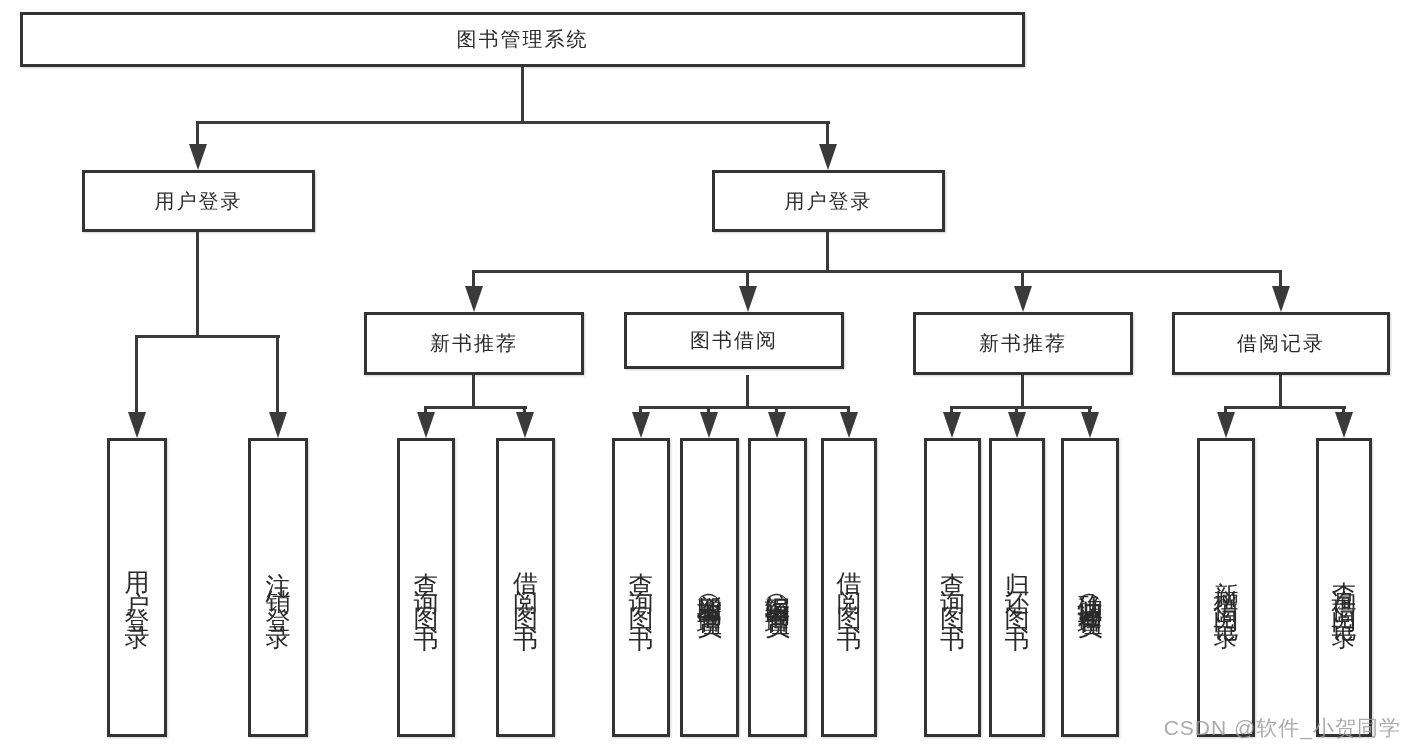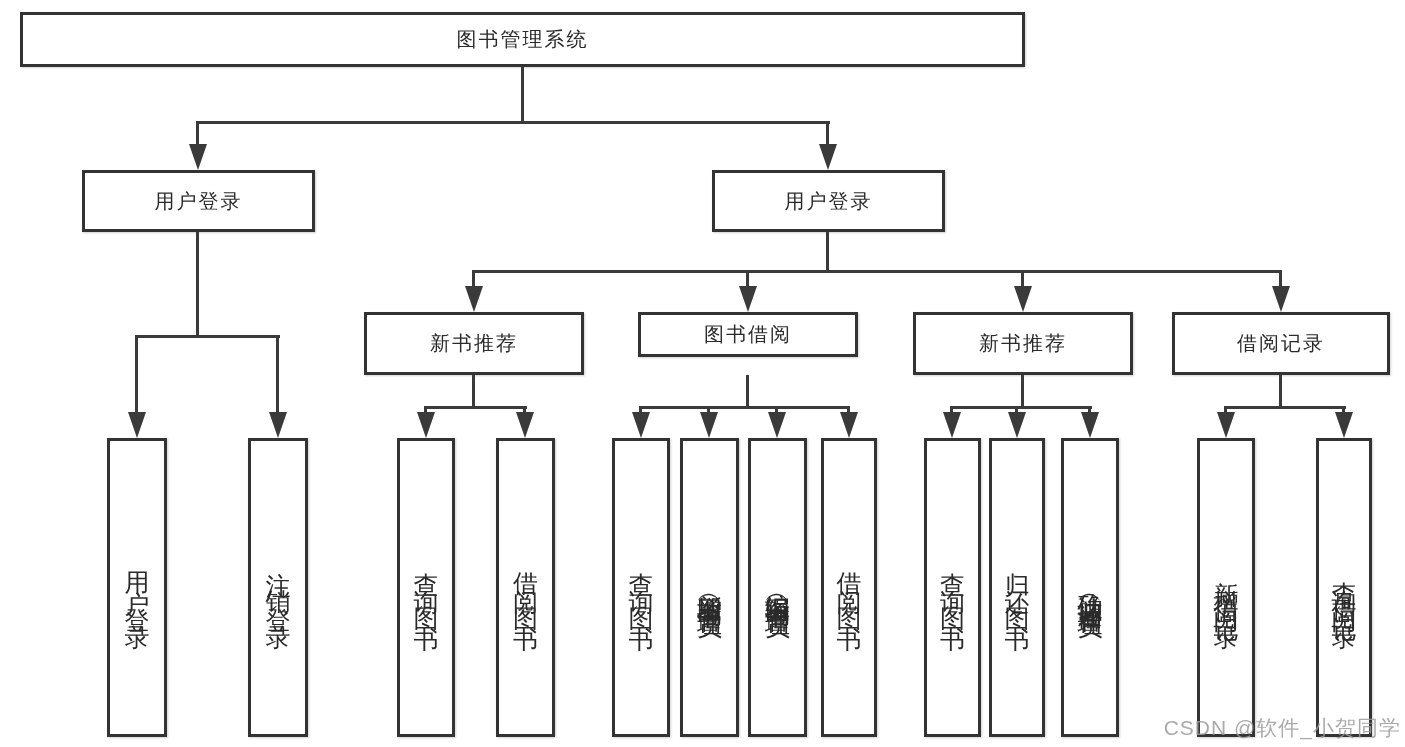--- a/index.html
+++ b/index.html
@@ -95,21 +95,21 @@
   <div class="vline" style="left:746px; top:270px; height:16px;"></div>
   <div class="arrow-down" style="left:739px; top:286px;"></div>
   <div class="vline" style="left:1021px; top:270px; height:16px;"></div>
   <div class="arrow-down" style="left:1014px; top:286px;"></div>
   <div class="vline" style="left:1279px; top:270px; height:16px;"></div>
   <div class="arrow-down" style="left:1272px; top:286px;"></div>
 
   <div class="box" style="left:364px; top:312px; width:220px; height:63px;">
     <span class="h-label">新书推荐</span>
   </div>
-  <div class="box" style="left:638px; top:312px; width:220px; height:45px;">
+  <div class="box" style="left:624px; top:312px; width:220px; height:57px;">
     <span class="h-label">图书借阅</span>
   </div>
   <div class="box" style="left:913px; top:312px; width:220px; height:63px;">
     <span class="h-label">新书推荐</span>
   </div>
   <div class="box" style="left:1172px; top:312px; width:218px; height:63px;">
     <span class="h-label">借阅记录</span>
   </div>
 
   <div class="vline" style="left:472px; top:375px; height:31px;"></div>

